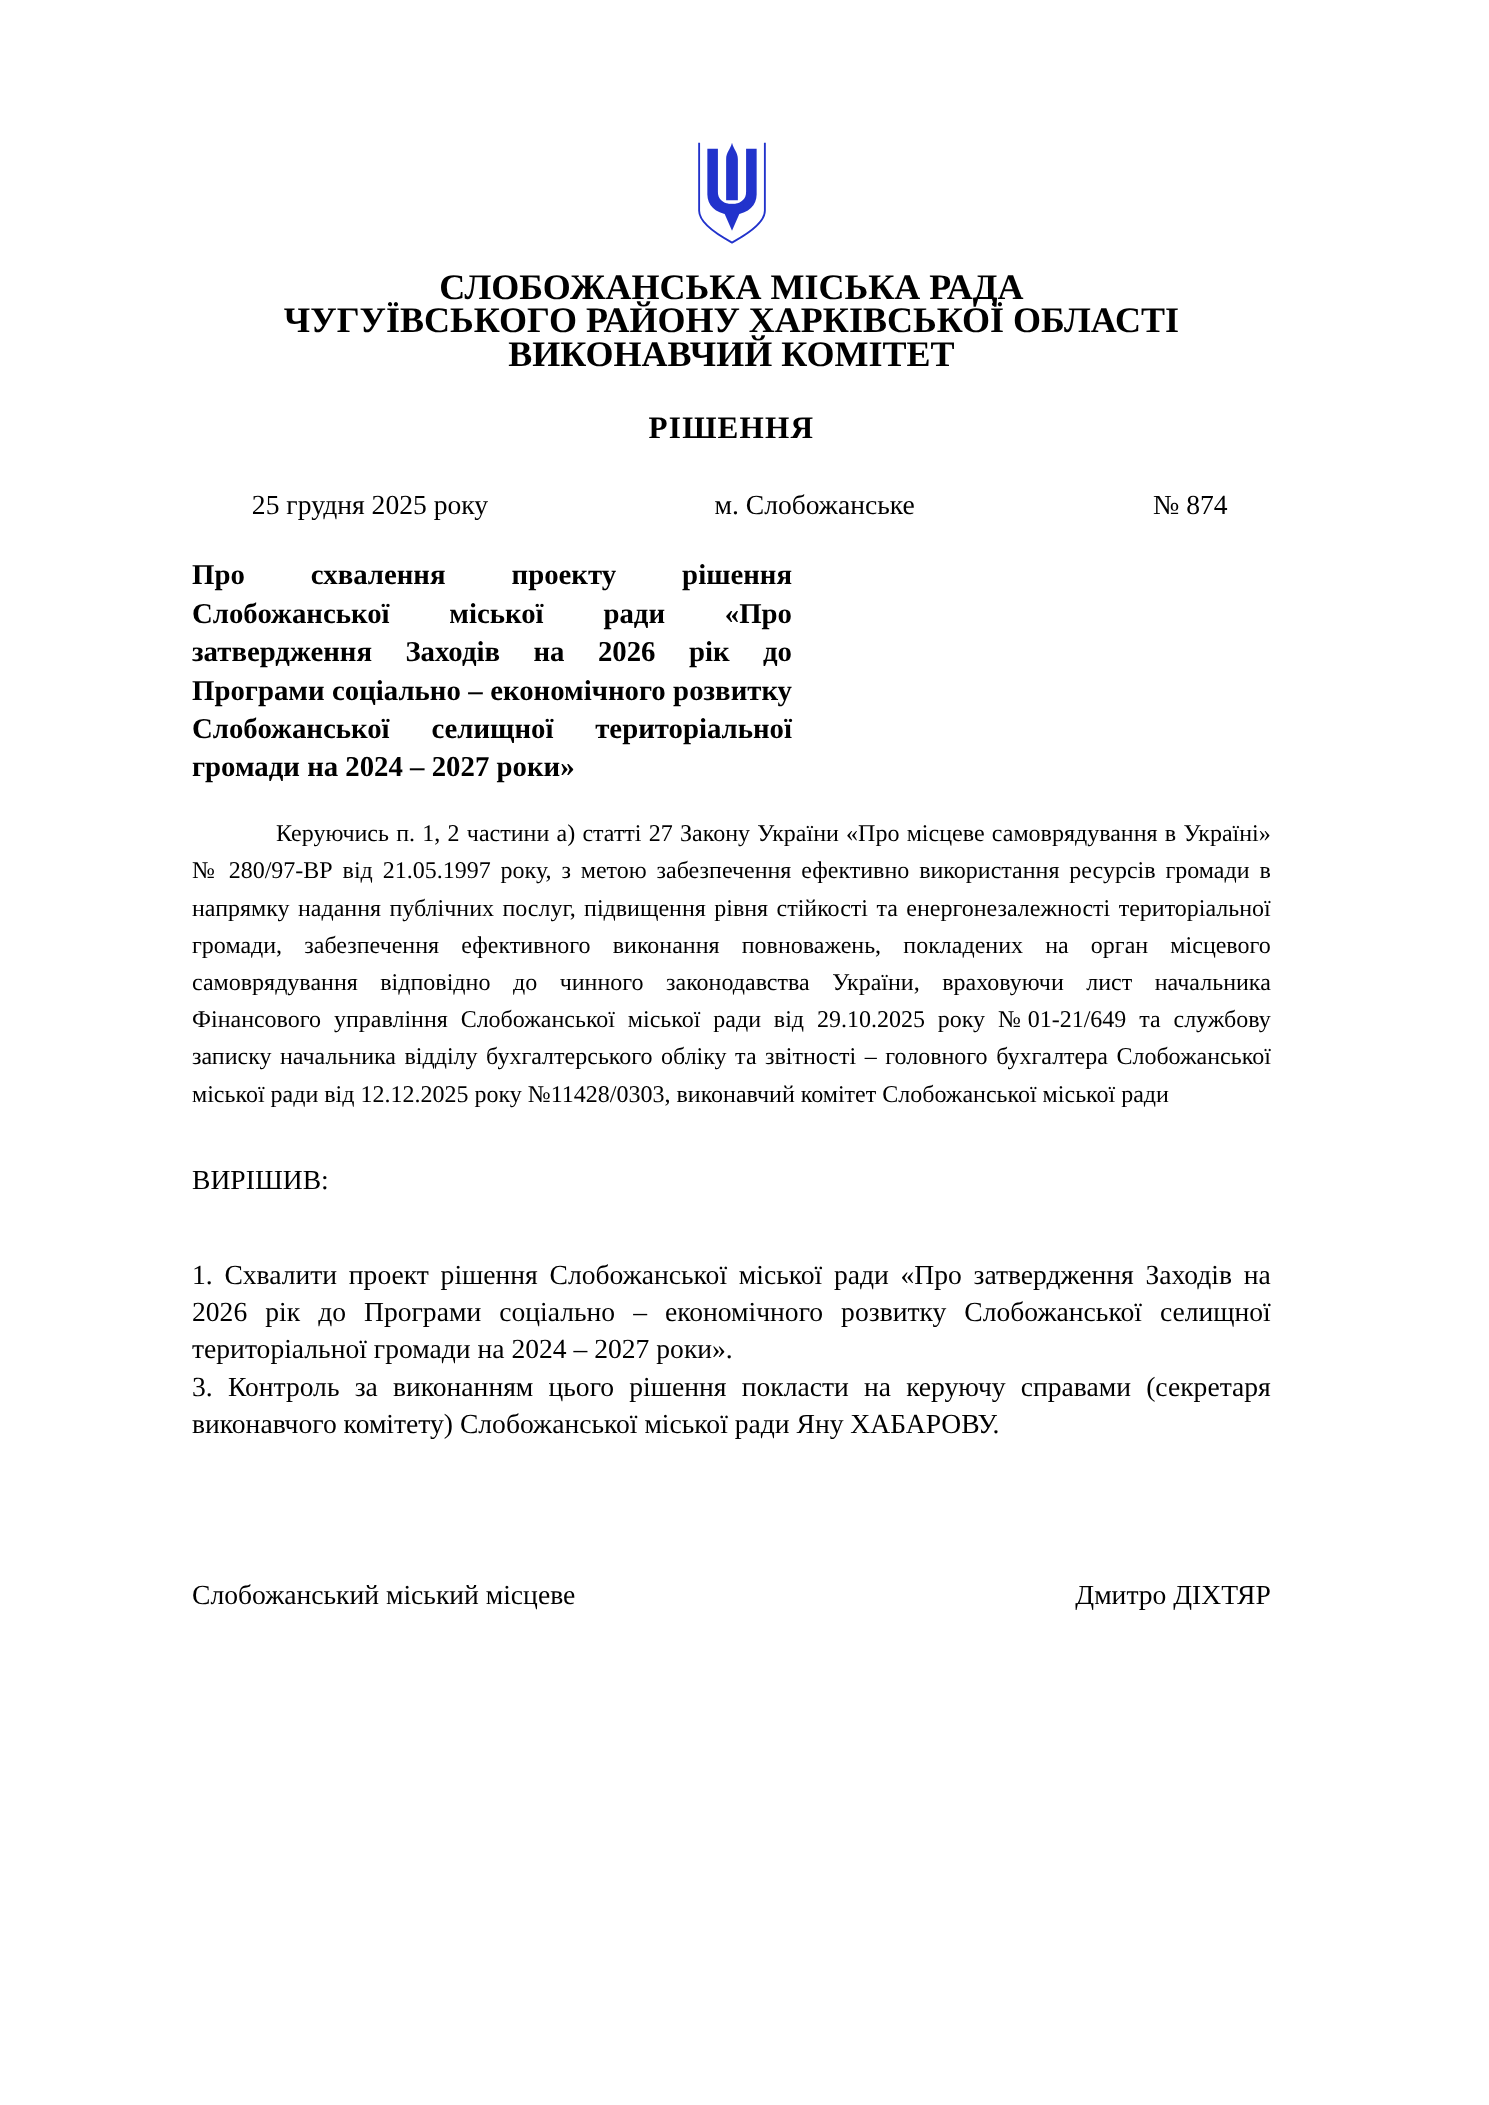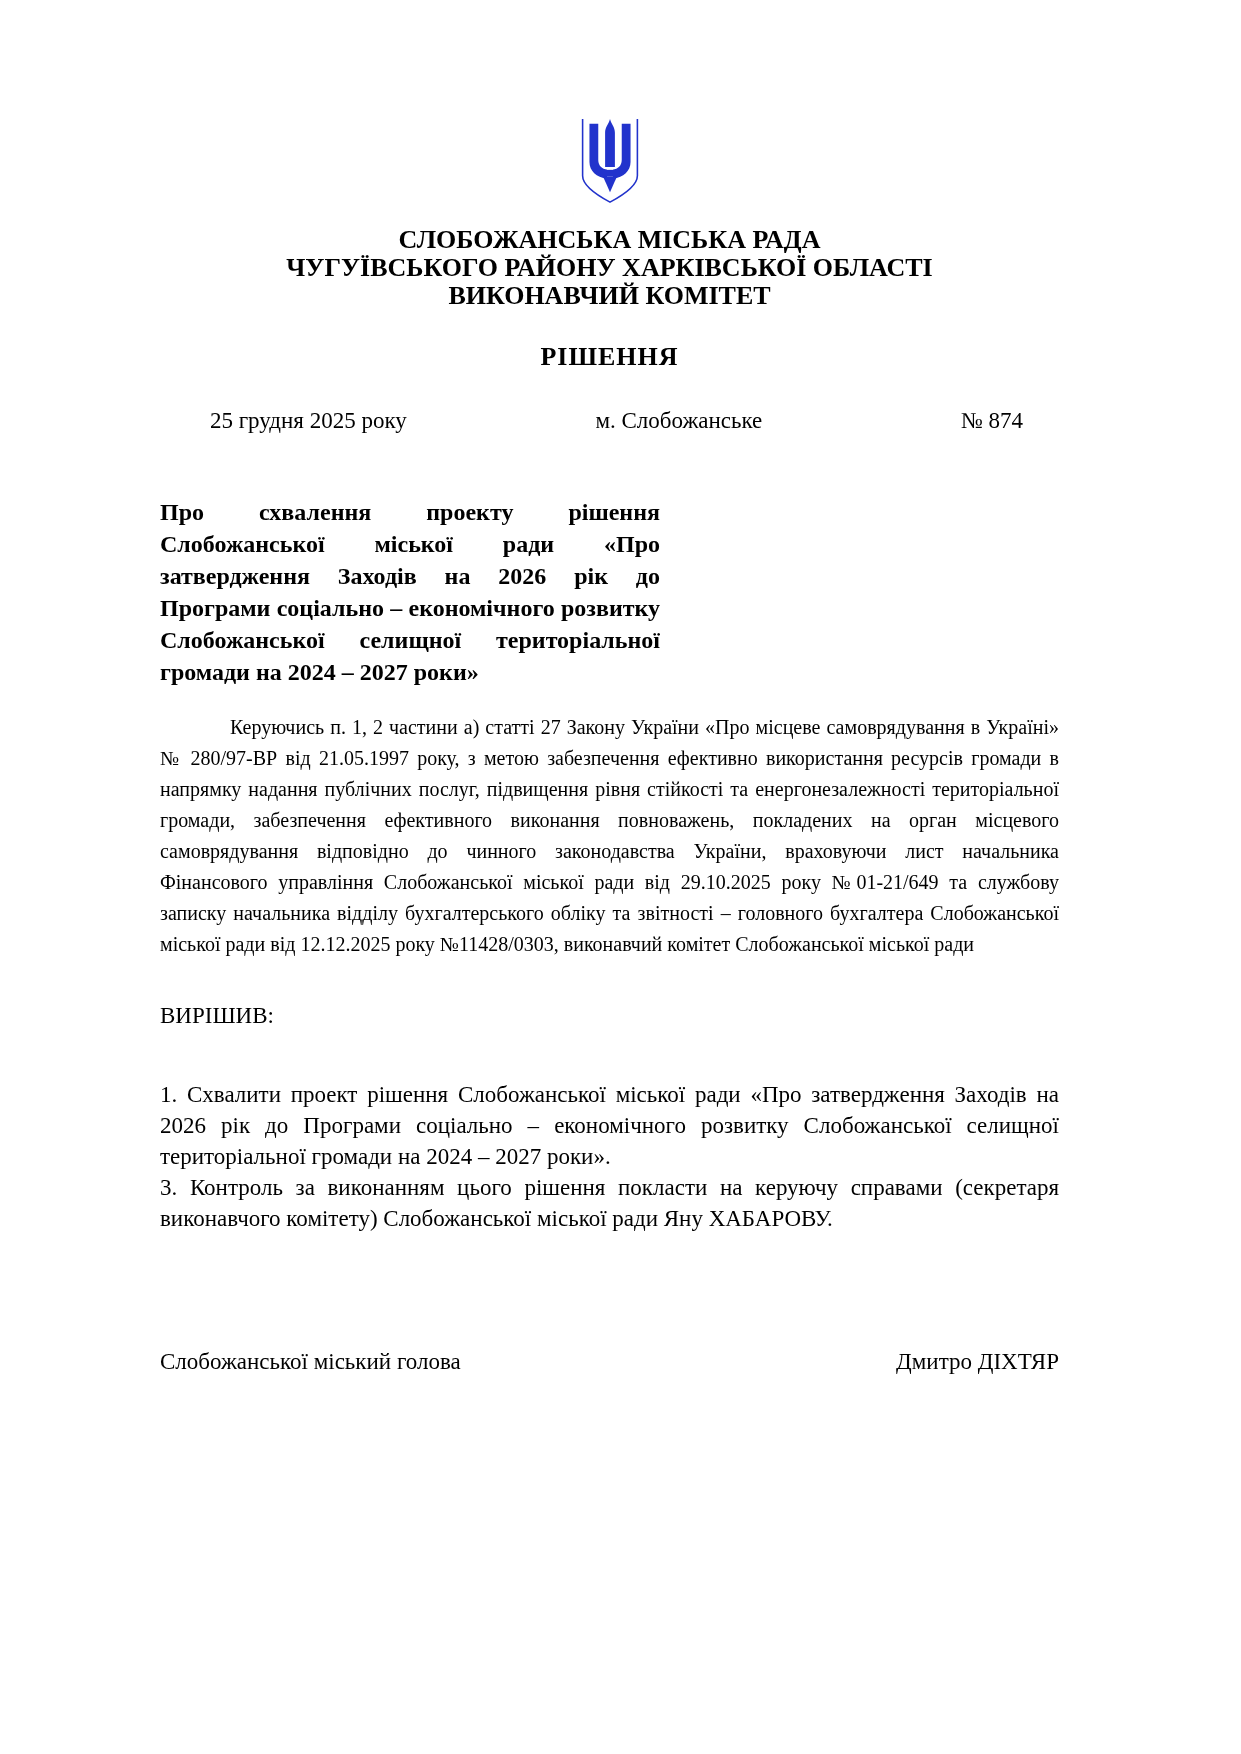--- a/index.html
+++ b/index.html
@@ -20,41 +20,41 @@
   .emblem-wrap {
     padding-top: 118px;
     text-align: center;
     line-height: 0;
   }
   .emblem-wrap svg { display: inline-block; }
   .org-block {
     margin-top: 18px;
     text-align: center;
     font-weight: bold;
-    font-size: 26px;
+    font-size: 30px;
     line-height: 28px;
   }
   .doc-type {
     margin-top: 32px;
     text-align: center;
     font-weight: bold;
     font-size: 26px;
     letter-spacing: 1px;
   }
   .date-row {
     margin-top: 34px;
     display: flex;
     font-size: 23px;
     line-height: 30px;
   }
   .date-left  { width: 33%; text-align: center; }
   .date-center{ width: 34%; text-align: right; }
   .date-right { width: 33%; text-align: right; padding-right: 36px; }
   .doc-title {
-    margin-top: 60px;
+    margin-top: 28px;
     width: 500px;
     font-weight: bold;
     font-size: 24px;
     line-height: 32px;
     text-align: justify;
   }
   .preamble {
     margin: 24px 0 0 0;
     font-size: 20px;
     line-height: 31px;
@@ -127,18 +127,18 @@
     <p class="preamble">Керуючись п. 1, 2 частини а) статті 27 Закону України «Про місцеве самоврядування в Україні» № 280/97-ВР від 21.05.1997 року, з метою забезпечення ефективно використання ресурсів громади в напрямку надання публічних послуг, підвищення рівня стійкості та енергонезалежності територіальної громади, забезпечення ефективного виконання повноважень, покладених на орган місцевого самоврядування відповідно до чинного законодавства України, враховуючи лист начальника Фінансового управління Слобожанської міської ради від 29.10.2025 року №01-21/649 та службову записку начальника відділу бухгалтерського обліку та звітності – головного бухгалтера Слобожанської міської ради від 12.12.2025 року №11428/0303,  виконавчий комітет Слобожанської міської ради</p>
 
     <div class="resolved">ВИРІШИВ:</div>
 
     <div class="items">
       <p>1. Схвалити проект рішення Слобожанської міської ради «Про затвердження  Заходів на 2026 рік до Програми соціально – економічного розвитку Слобожанської селищної територіальної громади на 2024 – 2027 роки».</p>
       <p>3. Контроль за виконанням цього рішення покласти на керуючу справами (секретаря виконавчого комітету) Слобожанської міської ради Яну ХАБАРОВУ.</p>
     </div>
 
     <div class="signature-row">
-      <div>Слобожанської міський голова</div>
+      <div>Слобожанський міський місцеве</div>
       <div>Дмитро ДІХТЯР</div>
     </div>
 
   </div>
 </div>
 
 </body></html>

